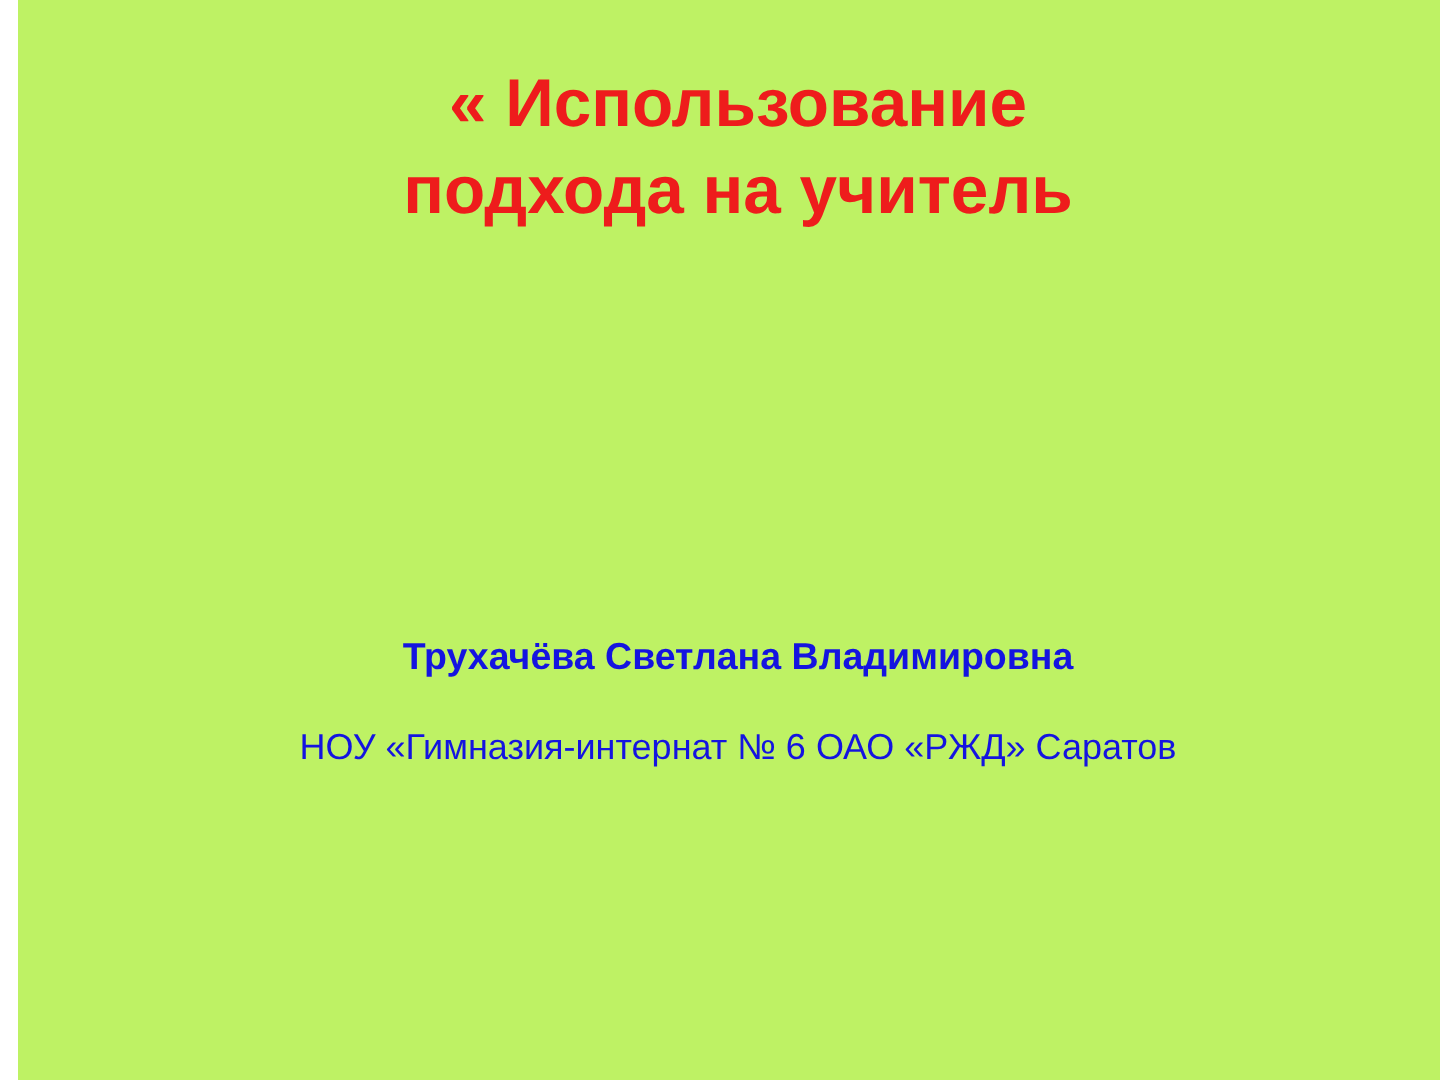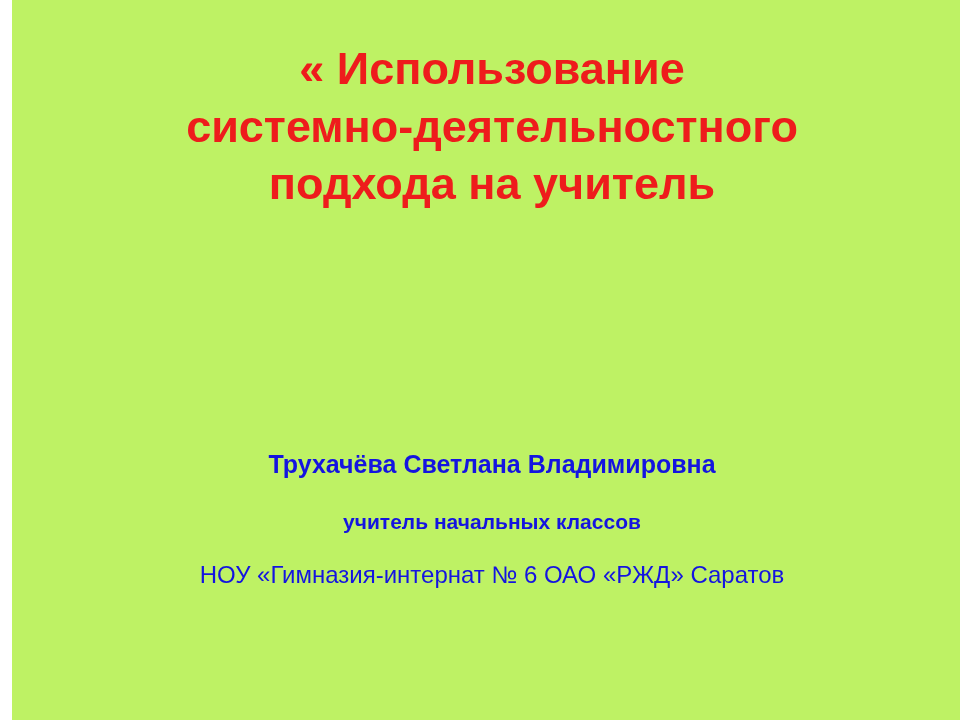--- a/index.html
+++ b/index.html
@@ -31,21 +31,21 @@
   .title-line {
     color: #ee1c1c;
     font-weight: bold;
     font-size: 45px;
     line-height: 1.28;
     letter-spacing: 0px;
     white-space: nowrap;
   }
   .body-block {
     position: absolute;
-    top: 449px;
+    top: 423px;
     left: 60px;
     width: 840px;
     text-align: center;
   }
   .author-line {
     color: #1414e0;
     font-weight: bold;
     font-size: 25px;
     line-height: 1.2;
     margin-bottom: 30px;
@@ -64,23 +64,21 @@
     line-height: 1.35;
   }
 </style>
 </head>
 <body>
 
 <div class="slide">
 
   <div class="title-block">
     <div class="title-line">« Использование</div>
-    <div class="title-line">системно-деятельностного</div>
     <div class="title-line">подхода на учитель</div>
   </div>
 
   <div class="body-block">
     <div class="author-line">Трухачёва Светлана Владимировна</div>
-    <div class="role-line">учитель начальных классов</div>
     <div class="school-line">НОУ «Гимназия-интернат № 6 ОАО «РЖД» Саратов</div>
   </div>
 
 </div>
 
 </body></html>

